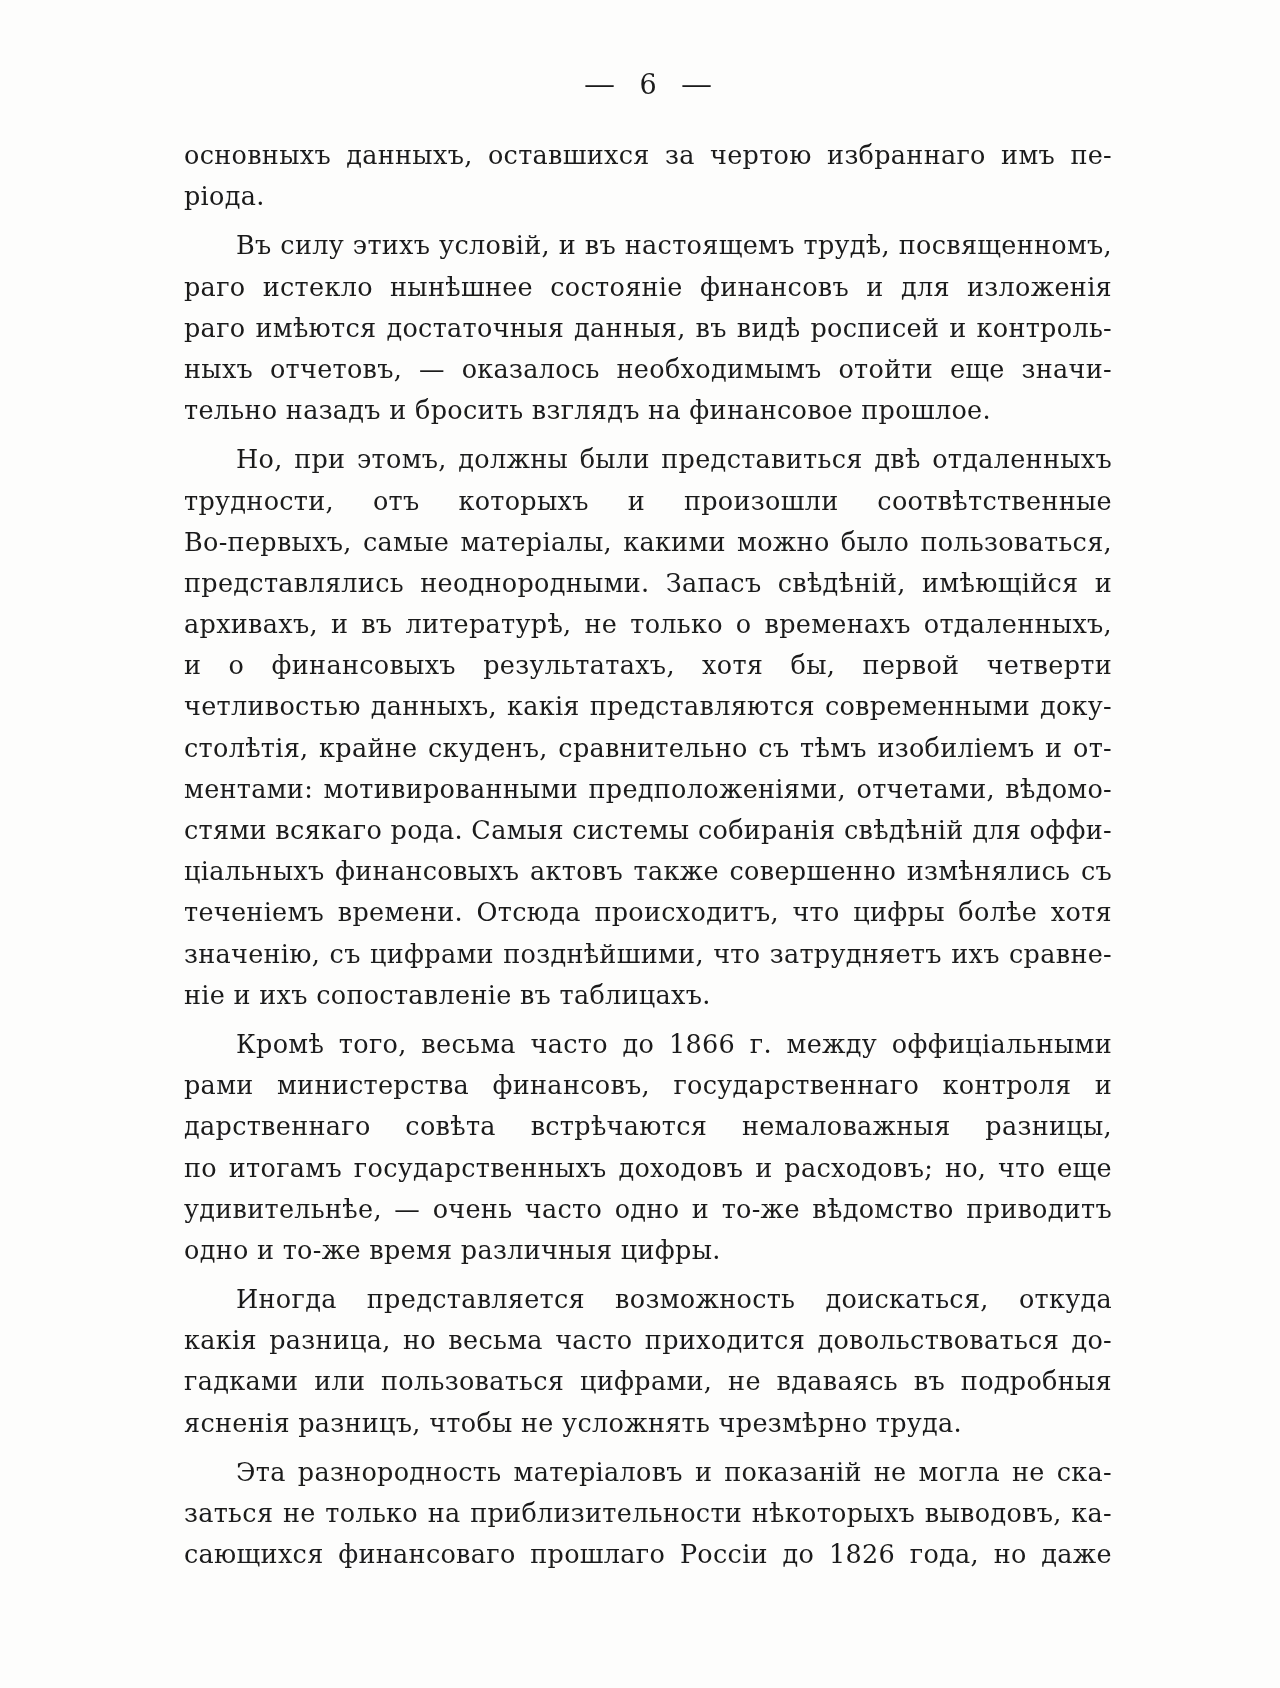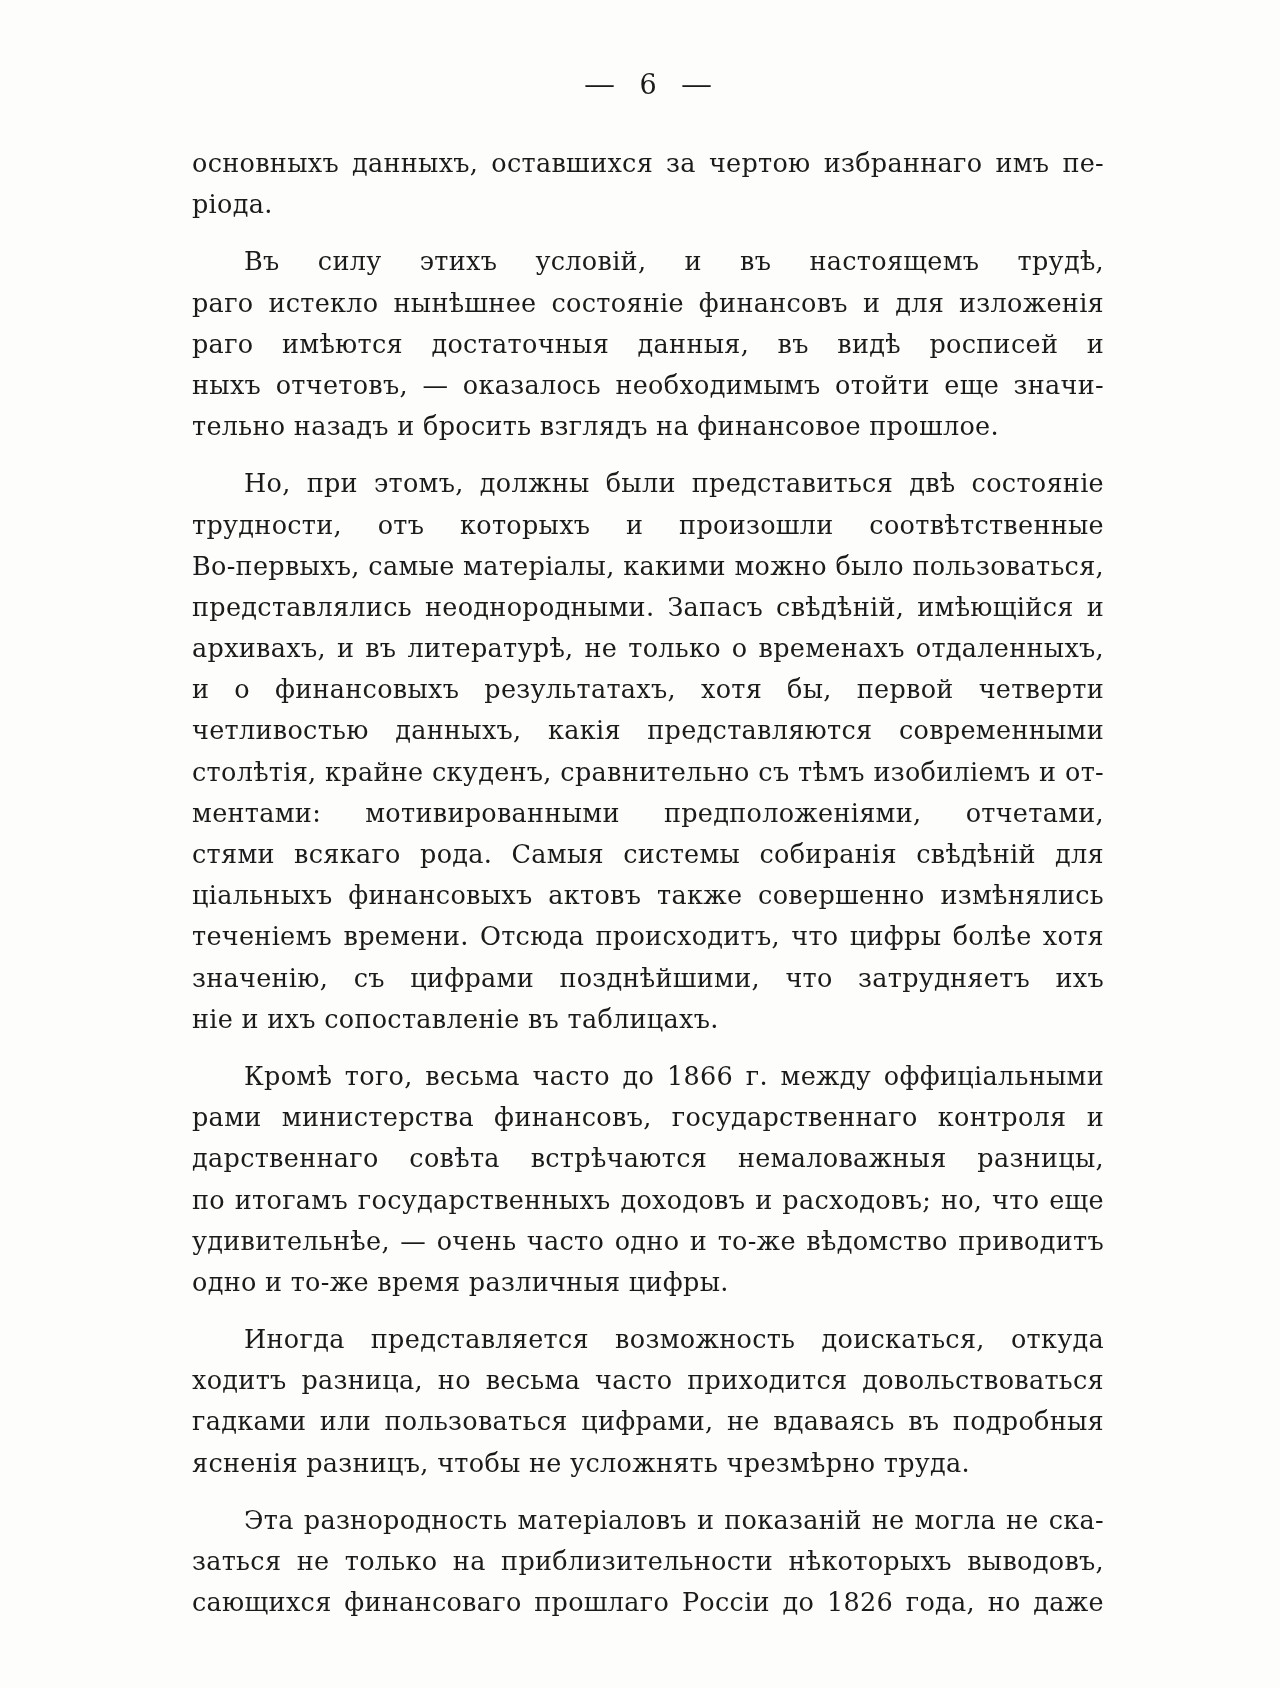--- a/index.html
+++ b/index.html
@@ -38,21 +38,21 @@
   .text-body {
     position: absolute;
     top: 127px;
     left: 176px;
     width: 944px;
     font-size: 25.5px;
     line-height: 41.2px;
     letter-spacing: 0.3px;
   }
   .paragraph {
-    margin: 16px;
+    margin: 8px;
   }
   .line {
     height: 41.2px;
     overflow: hidden;
     text-align: justify;
     text-align-last: left;
   }
   .line.stretch {
     text-align-last: justify;
   }
@@ -75,21 +75,21 @@
         <div class="line">ріода.</div>
       </div>
       <div class="paragraph">
         <div class="line stretch indent">Въ силу этихъ условій, и въ настоящемъ трудѣ, посвященномъ,</div>
         <div class="line stretch">раго истекло нынѣшнее состояніе финансовъ и для изложенія кото-</div>
         <div class="line stretch">раго имѣются достаточныя данныя, въ видѣ росписей и контроль-</div>
         <div class="line stretch">ныхъ отчетовъ, — оказалось необходимымъ отойти еще значи-</div>
         <div class="line">тельно назадъ и бросить взглядъ на финансовое прошлое.</div>
       </div>
       <div class="paragraph">
-        <div class="line stretch indent">Но, при этомъ, должны были представиться двѣ состояніе</div>
+        <div class="line stretch indent">Но, при этомъ, должны были представиться двѣ отдаленныхъ</div>
         <div class="line stretch">трудности, отъ которыхъ и произошли соотвѣтственные недостатки.</div>
         <div class="line stretch">Во-первыхъ, самые матеріалы, какими можно было пользоваться,</div>
         <div class="line stretch">представлялись неоднородными. Запасъ свѣдѣній, имѣющійся и въ</div>
         <div class="line stretch">архивахъ, и въ литературѣ, не только о временахъ отдаленныхъ, но</div>
         <div class="line stretch">и о финансовыхъ результатахъ, хотя бы, первой четверти текущаго</div>
         <div class="line stretch">четливостью данныхъ, какія представляются современными доку-</div>
         <div class="line stretch">столѣтія, крайне скуденъ, сравнительно съ тѣмъ изобиліемъ и от-</div>
         <div class="line stretch">ментами: мотивированными предположеніями, отчетами, вѣдомо-</div>
         <div class="line stretch">стями всякаго рода. Самыя системы собиранія свѣдѣній для оффи-</div>
         <div class="line stretch">ціальныхъ финансовыхъ актовъ также совершенно измѣнялись съ</div>
@@ -100,21 +100,21 @@
       <div class="paragraph">
         <div class="line stretch indent">Кромѣ того, весьма часто до 1866 г. между оффиціальными циф-</div>
         <div class="line stretch">рами министерства финансовъ, государственнаго контроля и госу-</div>
         <div class="line stretch">дарственнаго совѣта встрѣчаются немаловажныя разницы, особенно</div>
         <div class="line stretch">по итогамъ государственныхъ доходовъ и расходовъ; но, что еще</div>
         <div class="line stretch">удивительнѣе, — очень часто одно и то-же вѣдомство приводитъ за</div>
         <div class="line">одно и то-же время различныя цифры.</div>
       </div>
       <div class="paragraph">
         <div class="line stretch indent">Иногда представляется возможность доискаться, откуда проис-</div>
-        <div class="line stretch">ходитъ разница, но весьма часто приходится довольствоваться до-</div>
+        <div class="line stretch">какія разница, но весьма часто приходится довольствоваться до-</div>
         <div class="line stretch">гадками или пользоваться цифрами, не вдаваясь въ подробныя объ-</div>
         <div class="line">ясненія разницъ, чтобы не усложнять чрезмѣрно труда.</div>
       </div>
       <div class="paragraph">
         <div class="line stretch indent">Эта разнородность матеріаловъ и показаній не могла не ска-</div>
         <div class="line stretch">заться не только на приблизительности нѣкоторыхъ выводовъ, ка-</div>
         <div class="line stretch">сающихся финансоваго прошлаго Россіи до 1826 года, но даже</div>
       </div>
     </main>
 </div>

